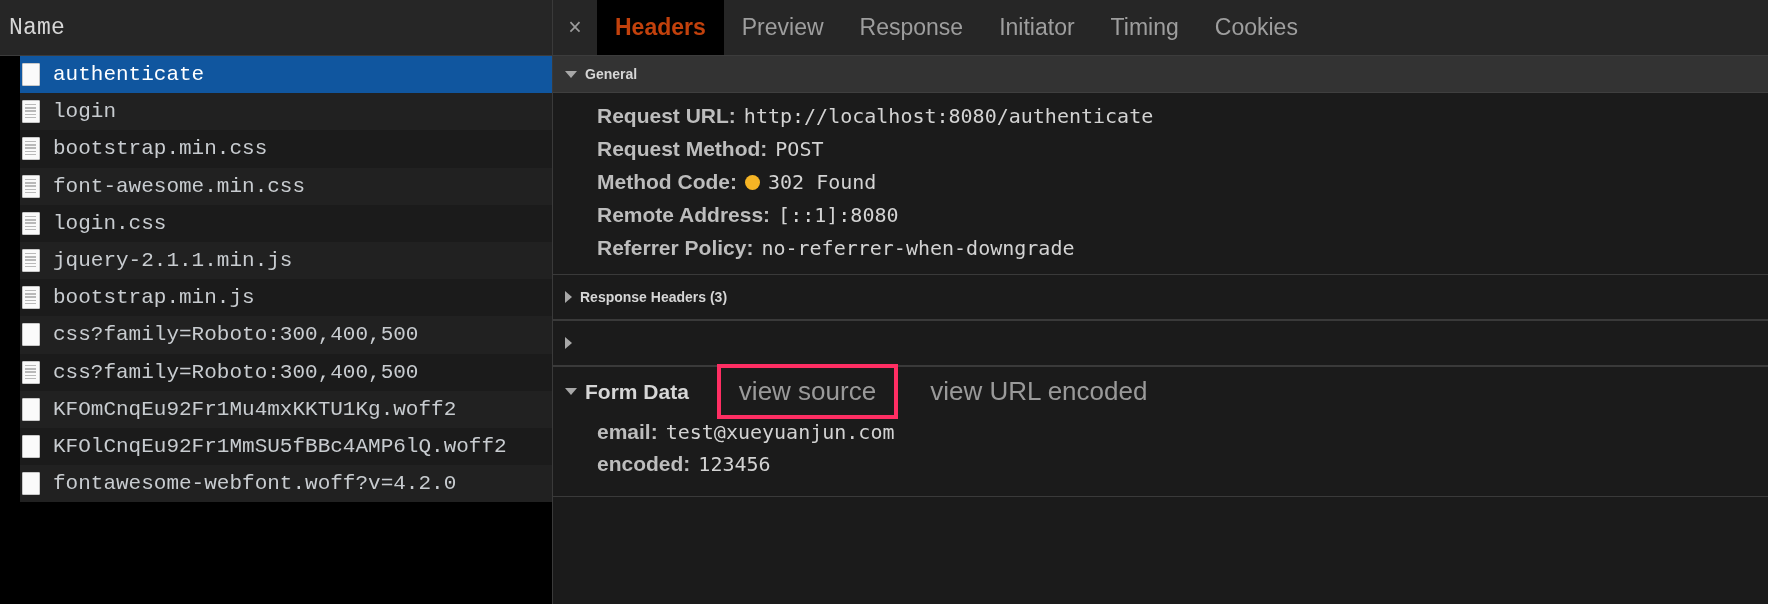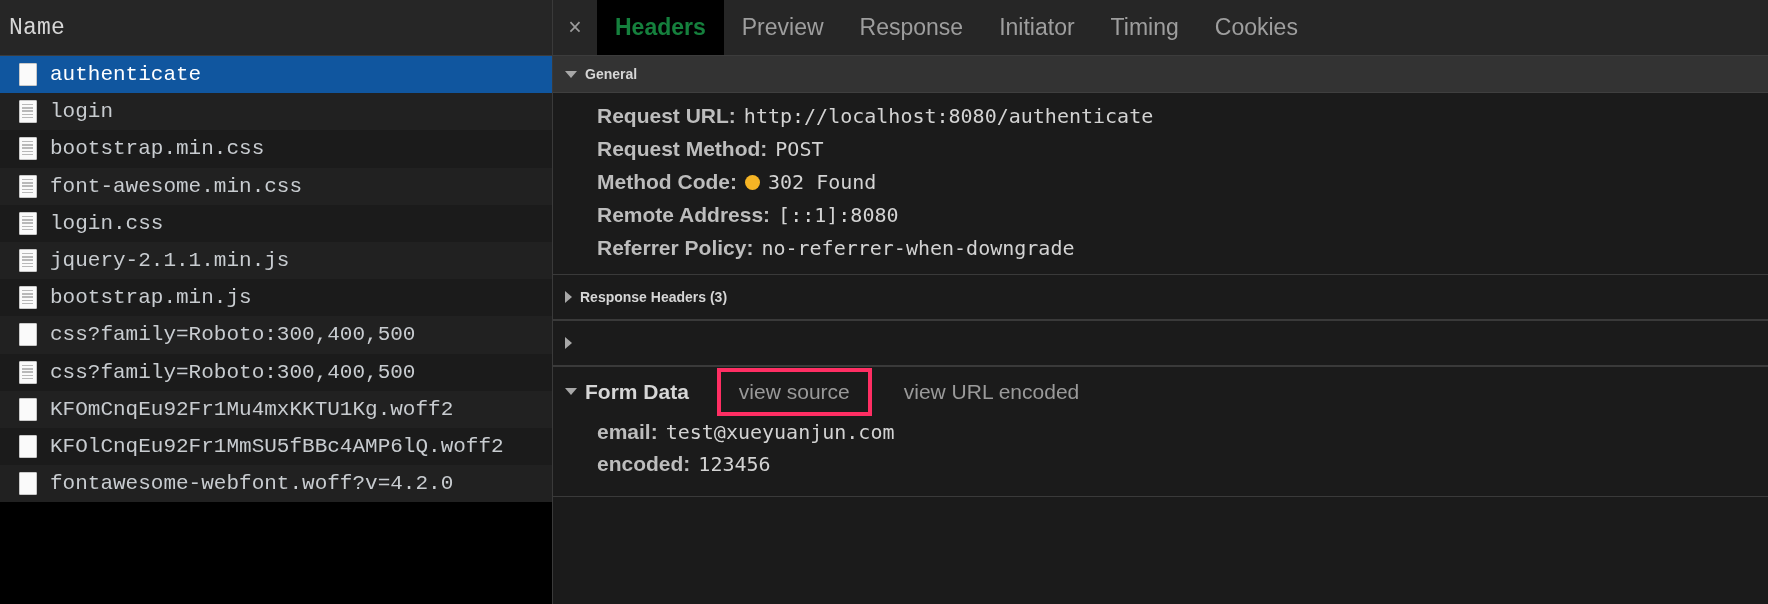--- a/index.html
+++ b/index.html
@@ -44,24 +44,25 @@
     letter-spacing: 0.2px;
   }
   .file-list {
     flex: 1 1 auto;
     overflow: hidden;
   }
   .file-row {
     height: 37.2px;
     display: flex;
     align-items: center;
-    padding-left: 19px;
+    padding-left: 2px;
     color: #c8ccd0;
     font-size: 21px;
     white-space: nowrap;
+    margin-left: 20px;
   }
   .file-row.odd  { background: #1b1b1b; }
   .file-row.even { background: #212121; }
   .file-row.selected { background: #10569f; color: #ffffff; }
 
   .doc-icon {
     flex: 0 0 auto;
     width: 18px;
     height: 23px;
     margin-right: 13px;
@@ -117,21 +118,21 @@
     display: flex;
     align-items: center;
     padding: 0 18px;
     color: #9e9e9e;
     font-size: 23px;
     cursor: pointer;
     white-space: nowrap;
   }
   .tab.active {
     background: #000000;
-    color: #15803d;
+    color: #c2410c;
     font-weight: bold;
   }
 
   .detail {
     flex: 1 1 auto;
     overflow: hidden;
     background: #1b1b1b;
   }
 
   .section-head {
@@ -207,21 +208,21 @@
     color: #d6d6d6;
     font-size: 21px;
     font-weight: bold;
     display: flex;
     align-items: center;
     cursor: pointer;
   }
   .view-toggle {
     margin-left: 32px;
     color: #9a9a9a;
-    font-size: 21px;
+    font-size: 26px;
     cursor: pointer;
     padding: 2px 4px;
   }
   .view-toggle.highlighted {
     border: 4px solid #ff2e63;
     padding: 8px 18px;
     margin-left: 28px;
     color: #9a9a9a;
   }
   .view-toggle.plain { margin-left: 28px; }

